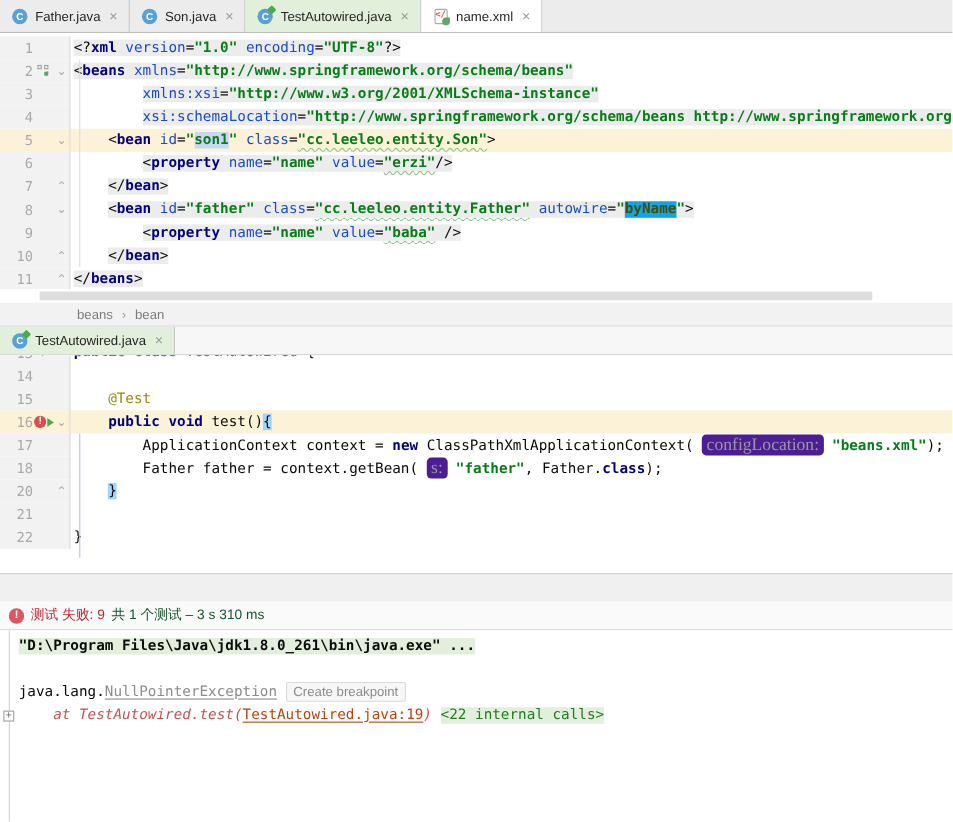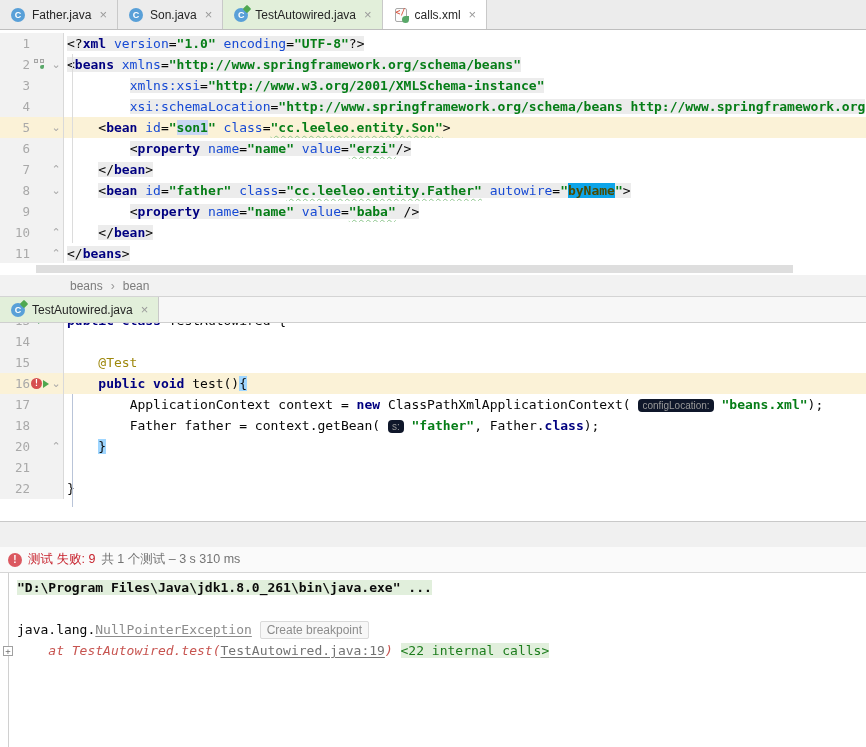--- a/index.html
+++ b/index.html
@@ -58,53 +58,53 @@
   .c-p { color:#080808; }
   .c-t { color:#000080; font-weight:bold; }
   .c-a { color:#174ad4; }
   .c-s { color:#067d17; font-weight:bold; }
   .c-k { color:#000080; font-weight:bold; }
   .c-an { color:#9e880d; }
   .c-occ { background:#c9d7f5; }
   .c-yhl { background:#0ea5e9; color:#4c4a00; }
   .c-typo { text-decoration:underline wavy #8cc58c 1px; text-underline-offset:3px; }
   .c-bh { background:#9fd6ff; color:#080808; }
-  .c-chip { font-family:Liberation Sans, sans-serif; font-size:10px; color:#999;
-     background:#0f172a; border-radius:4px; padding:1px 4px; }
+  .c-chip { font-family:Liberation Serif, serif; font-size:16px; color:#999;
+     background:#4c1d95; border-radius:4px; padding:1px 4px; }
   .grayrun { background:#ececec; }
 
   
   #hscroll { height:12px; background:#fff; position:relative; }
   #hscroll .thumb { position:absolute; left:36px; top:2px; width:757px; height:8px; background:#dedede; }
   #breadcrumb { height:22px; background:#f2f2f2; border-bottom:1px solid #d4d4d4;
      display:flex; align-items:center; padding-left:70px; font-size:12px; color:#7c7c7c; gap:8px; }
   #breadcrumb .sep { color:#9a9a9a; }
 
   .cutrow { height:8px; overflow:hidden; }
   .cutrow .inner { margin-top:-13px; }
 
   
   #splitter { height:26px; background:#f0f0f0; border-top:1px solid #c9c9c9; }
   #test-header { height:26px; background:#fafafa; border-bottom:1px solid #d6d6d6;
      display:flex; align-items:center; padding-left:8px; font-size:12.5px; gap:6px; }
   #test-header .balloon { width:14px; height:14px; border-radius:50%; background:#db5860; color:#fff;
      font-weight:bold; font-size:10px; text-align:center; line-height:14px; flex:0 0 14px; }
   .st-red { color:#c7222d; }
-  .st-gray { color:#737373; }
+  .st-gray { color:#14532d; }
 
   
   #console { height:174px; background:#fff; position:relative; padding-top:4px; }
   #console .rail { position:absolute; left:8px; top:0; bottom:0; width:1px; background:#d0d0d0; }
   .crow { height:21px; line-height:21px; white-space:pre; padding-left:17px; position:relative; overflow:hidden; }
   .c-cmd { font-weight:bold; color:#0b0b0b; background:#e1efdc; }
   .c-npe { color:#8c8c8c; text-decoration:underline; text-underline-offset:2px; }
   .c-bp2 { font-family:"Liberation Sans","DejaVu Sans",sans-serif; font-size:12px; color:#8c8c8c;
      background:#f7f7f7; border:1px solid #dadada; border-radius:2px; padding:1px 6px; }
   .c-red { color:#c75450;font-style:italic; }
-  .c-lnk { color:#737373; text-decoration:underline; text-underline-offset:2px; }
+  .c-lnk { color:#c2410c; text-decoration:underline; text-underline-offset:2px; }
   .c-int { color:#1d7d1d; background:#e1efdc; }
   .c-exit { color:#000080; }
   .plusbox { position:absolute; left:3px; top:6px; width:10px; height:10px; border:1px solid #a0a0a0;
      background:#fff; color:#6f6f6f; font-size:9px; line-height:8px; text-align:center;
      font-family:"DejaVu Sans Mono",monospace; }
 </style>
 </head>
 <body>
 
 <div id="tabbar1" class="tabbar">
@@ -129,21 +129,21 @@
       </span>
       <span>TestAutowired.java</span>
       <span class="close">×</span>
     </div>
     <div class="tab active">
       <span class="ficon">
         <span class="xml-sheet"></span>
         <span class="xml-mark">&lt;/</span>
         <span class="xml-leaf"></span>
       </span>
-      <span>calls.xml</span>
+      <span>name.xml</span>
       <span class="close">×</span>
     </div>
   </div>
 
 <div id="xml-editor" class="editor mono">
   <div class="guide" style="left:72px; top:24px; height:189px;"></div>
 <div class="row"><div class="gutter"><span class="lnum">1</span><span class="gicon"></span><span class="gfold"></span></div><div class="code"><span class="grayrun"><span class="c-p">&lt;?</span><span class="c-t">xml</span><span class="c-p"> </span><span class="c-a">version</span><span class="c-p">=</span><span class="c-s">"1.0"</span><span class="c-p"> </span><span class="c-a">encoding</span><span class="c-p">=</span><span class="c-s">"UTF-8"</span><span class="c-p">?&gt;</span></span></div></div>
     <div class="row"><div class="gutter"><span class="lnum">2</span><span class="gicon"><span class="spring-ico"><i></i><i></i><i></i></span></span><span class="gfold">⌄</span></div><div class="code"><span class="grayrun"><span class="c-p">&lt;</span><span class="c-t">beans</span><span class="c-p"> </span><span class="c-a">xmlns</span><span class="c-p">=</span><span class="c-s">"http://www.springframework.org/schema/beans"</span></span></div></div>
     <div class="row"><div class="gutter"><span class="lnum">3</span><span class="gicon"></span><span class="gfold"></span></div><div class="code">        <span class="grayrun"><span class="c-a">xmlns:xsi</span><span class="c-p">=</span><span class="c-s">"http://www.w3.org/2001/XMLSchema-instance"</span></span></div></div>
     <div class="row"><div class="gutter"><span class="lnum">4</span><span class="gicon"></span><span class="gfold"></span></div><div class="code">        <span class="grayrun"><span class="c-a">xsi:schemaLocation</span><span class="c-p">=</span><span class="c-s">"http://www.springframework.org/schema/beans http://www.springframework.org</span></span></div></div>

